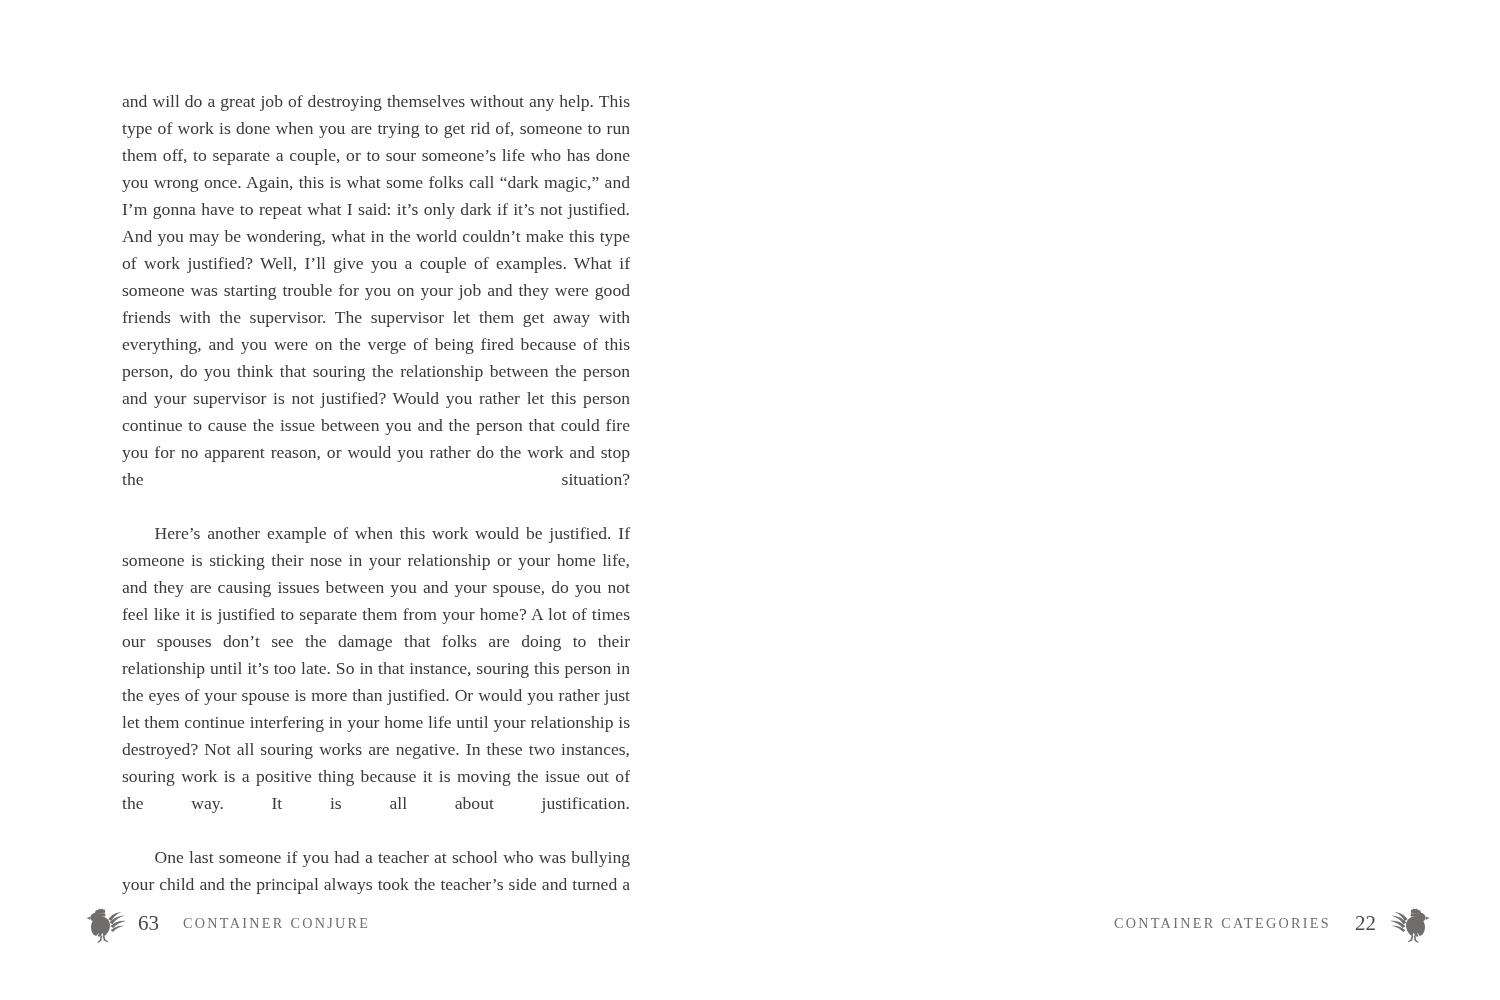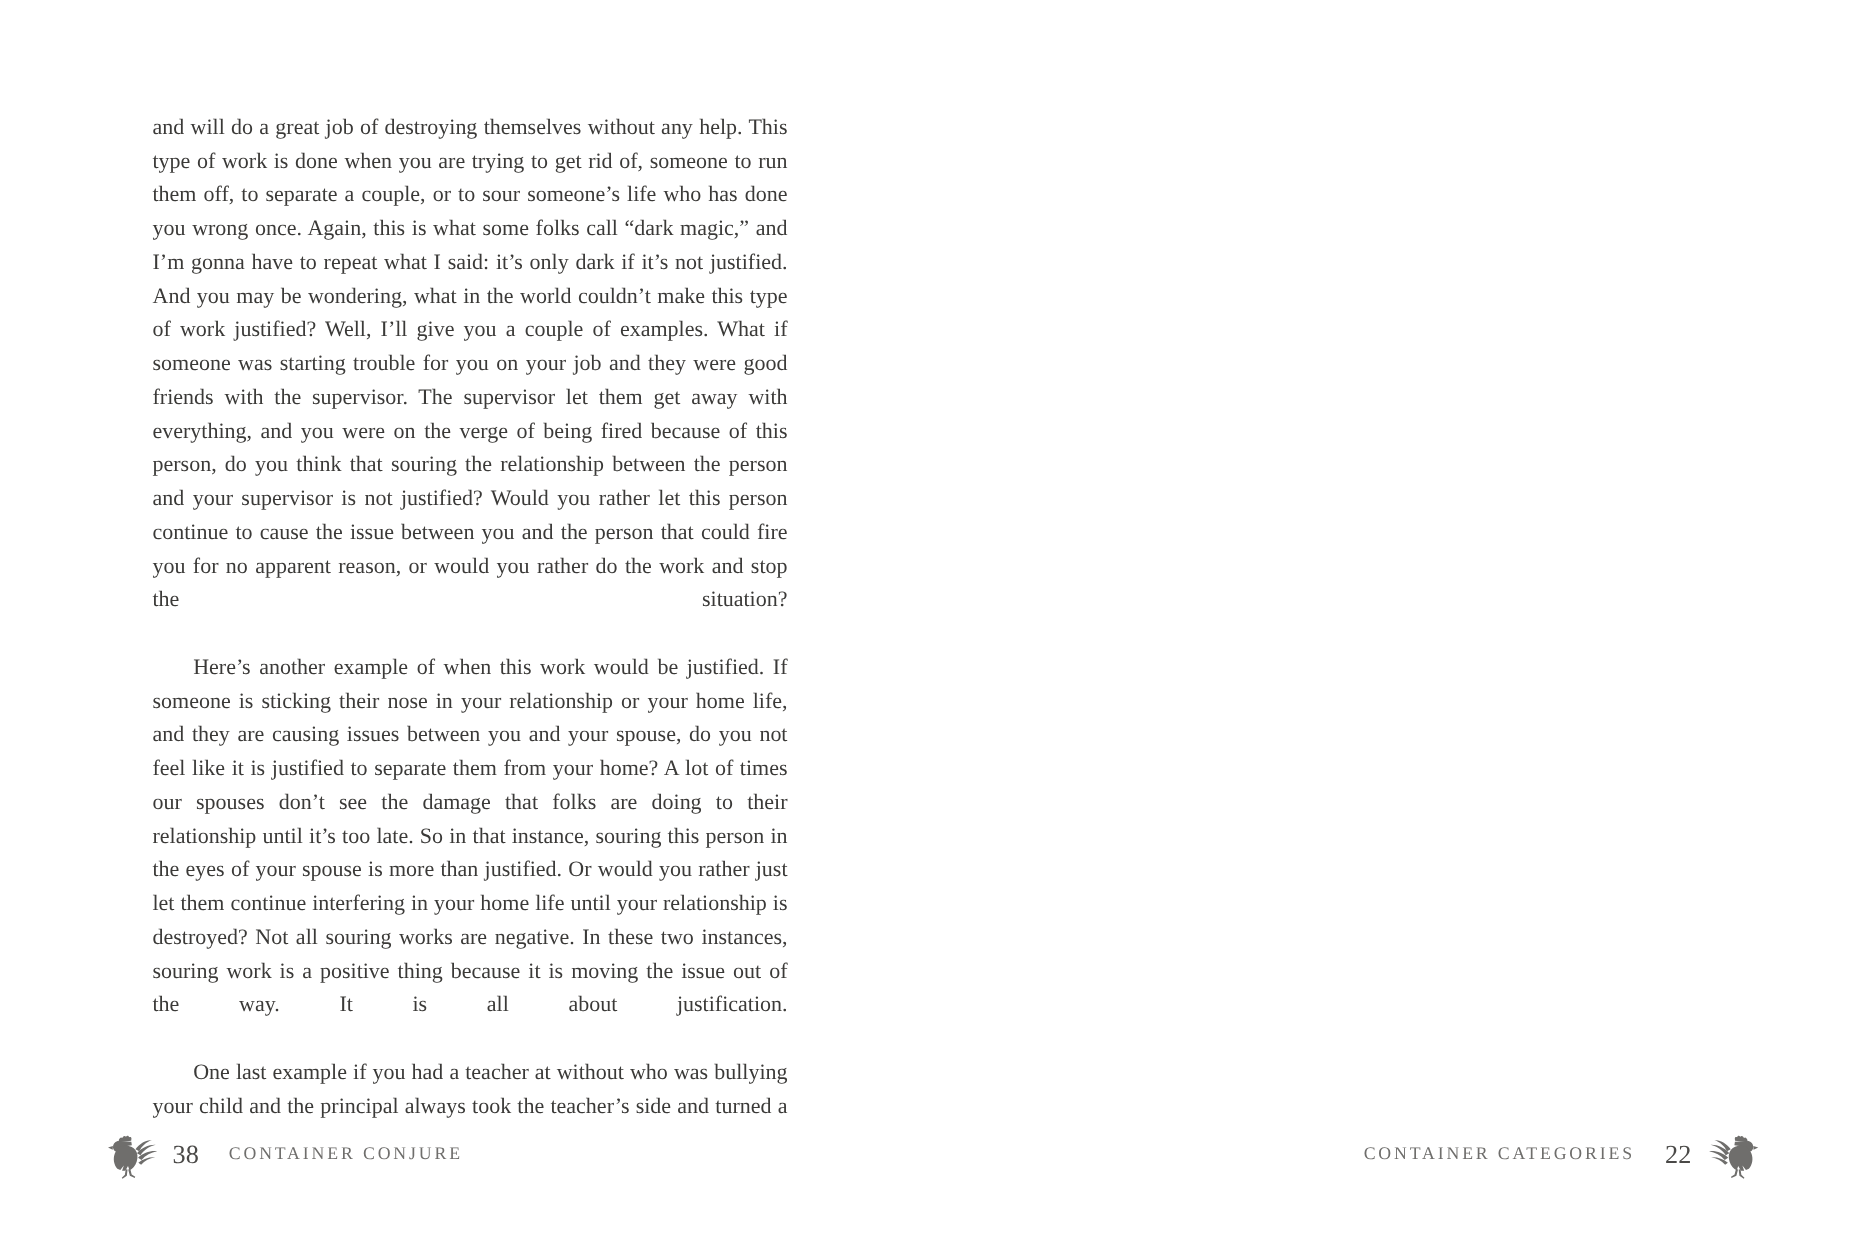--- a/index.html
+++ b/index.html
@@ -66,21 +66,21 @@
   .footer {
     position: absolute;
     bottom: 54px;
     height: 46px;
     display: flex;
     flex-direction: row;
     align-items: center;
     color: #6f6e6c;
   }
   .page-left .footer { left: 84px; }
-  .page-right .footer { right: 91px; }
+  .page-right .footer { right: 68px; }
 
   .folio {
     font-size: 21px;
     line-height: 1;
     color: #4a4947;
     font-family: "Liberation Serif", "DejaVu Serif", serif;
   }
   .running-head {
     font-size: 14.2px;
     letter-spacing: 2.3px;
@@ -108,21 +108,21 @@
 </head>
 <body>
 
 <div class="spread">
 
   <div class="page page-left">
 
     <div class="textblock">
       <p>and will do a great job of destroying themselves without any help. This type of work is done when you are trying to get rid of, someone to run them off, to separate a couple, or to sour someone’s life who has done you wrong once. Again, this is what some folks call “dark magic,” and I’m gonna have to repeat what I said: it’s only dark if it’s not justified. And you may be wondering, what in the world couldn’t make this type of work justified? Well, I’ll give you a couple of examples. What if someone was starting trouble for you on your job and they were good friends with the supervisor. The supervisor let them get away with everything, and you were on the verge of being fired because of this person, do you think that souring the relationship between the person and your supervisor is not justified? Would you rather let this person continue to cause the issue between you and the person that could fire you for no apparent reason, or would you rather do the work and stop the situation?</p>
       <p class="indent">Here’s another example of when this work would be justified. If someone is sticking their nose in your relationship or your home life, and they are causing issues between you and your spouse, do you not feel like it is justified to separate them from your home? A lot of times our spouses don’t see the damage that folks are doing to their relationship until it’s too late. So in that instance, souring this person in the eyes of your spouse is more than justified. Or would you rather just let them continue interfering in your home life until your relationship is destroyed? Not all souring works are negative. In these two instances, souring work is a positive thing because it is moving the issue out of the way. It is all about justification.</p>
-      <p class="indent">One last example if you had a teacher at without who was bullying your child and the principal always took the teacher’s side and turned a</p>
+      <p class="indent">One last someone if you had a teacher at school who was bullying your child and the principal always took the teacher’s side and turned a</p>
     </div>
 
     <div class="footer">
       <span class="rooster">
         <svg viewBox="0 0 100 100" width="46" height="46" aria-hidden="true">
           <g fill="#6f6e6c">
 
             <path d="M24 26 c1.5-4 4-5.5 6-3.5 c1.5-3.5 4.5-4.5 6.5-2.2 c2-2.4 4.8-1.8 5.6 1.2 c1.6-1.4 3.6-0.6 3.9 1.8 l-0.4 4.2 l-21.8 2.4 z"></path>
 
             <path d="M22 28 c-5.5 1.6 -8.6 6.4 -8.1 11.2 c0.3 3 1.9 5.4 4.3 6.9 l1.6 -1.4 c-1.2 2.6 -0.6 4.9 1.6 5.6 c2.1 0.6 3.9 -0.9 4.3 -3.4 l0.5 -3.8 c3.7 -1 6.9 -3.1 9.3 -6.1 l11.2 -1.6 l-0.9 -6.4 z"></path>
@@ -134,21 +134,21 @@
             <path d="M36 77 l-1.4 9.6 l-5.4 5.2 l1.2 1.6 l7.6 -5 l1.2 -11 z"></path>
             <path d="M44 76.6 l2.4 9.4 l6.2 4.2 l-0.8 1.8 l-8.6 -3.8 l-2.8 -10.6 z"></path>
 
             <path d="M53 42 c7 -9.5 17.5 -15.2 28.5 -15.8 c-9.6 3.6 -17.6 10.6 -22 19.6 z"></path>
             <path d="M55.5 49 c8.5 -9.6 20.4 -15 32.6 -14.6 c-10.8 2.6 -20.2 9.2 -26.4 18.2 z"></path>
             <path d="M57.5 56.8 c9.2 -8.4 21.4 -12.6 33.2 -11.2 c-10.8 1.8 -20.4 7.2 -27.2 15.2 z"></path>
             <path d="M58 65.5 c8.4 -6.6 19 -10 29.2 -9.2 c-9.6 1.6 -18.2 6.2 -24.4 13 z"></path>
           </g>
         </svg>
       </span>
-      <span class="folio">38</span>
+      <span class="folio">63</span>
       <span class="running-head">Container Conjure</span>
     </div>
 
   </div>
 
   <div class="page page-right">
 
     <div class="footer">
       <span class="running-head">Container Categories</span>
       <span class="folio">22</span>

